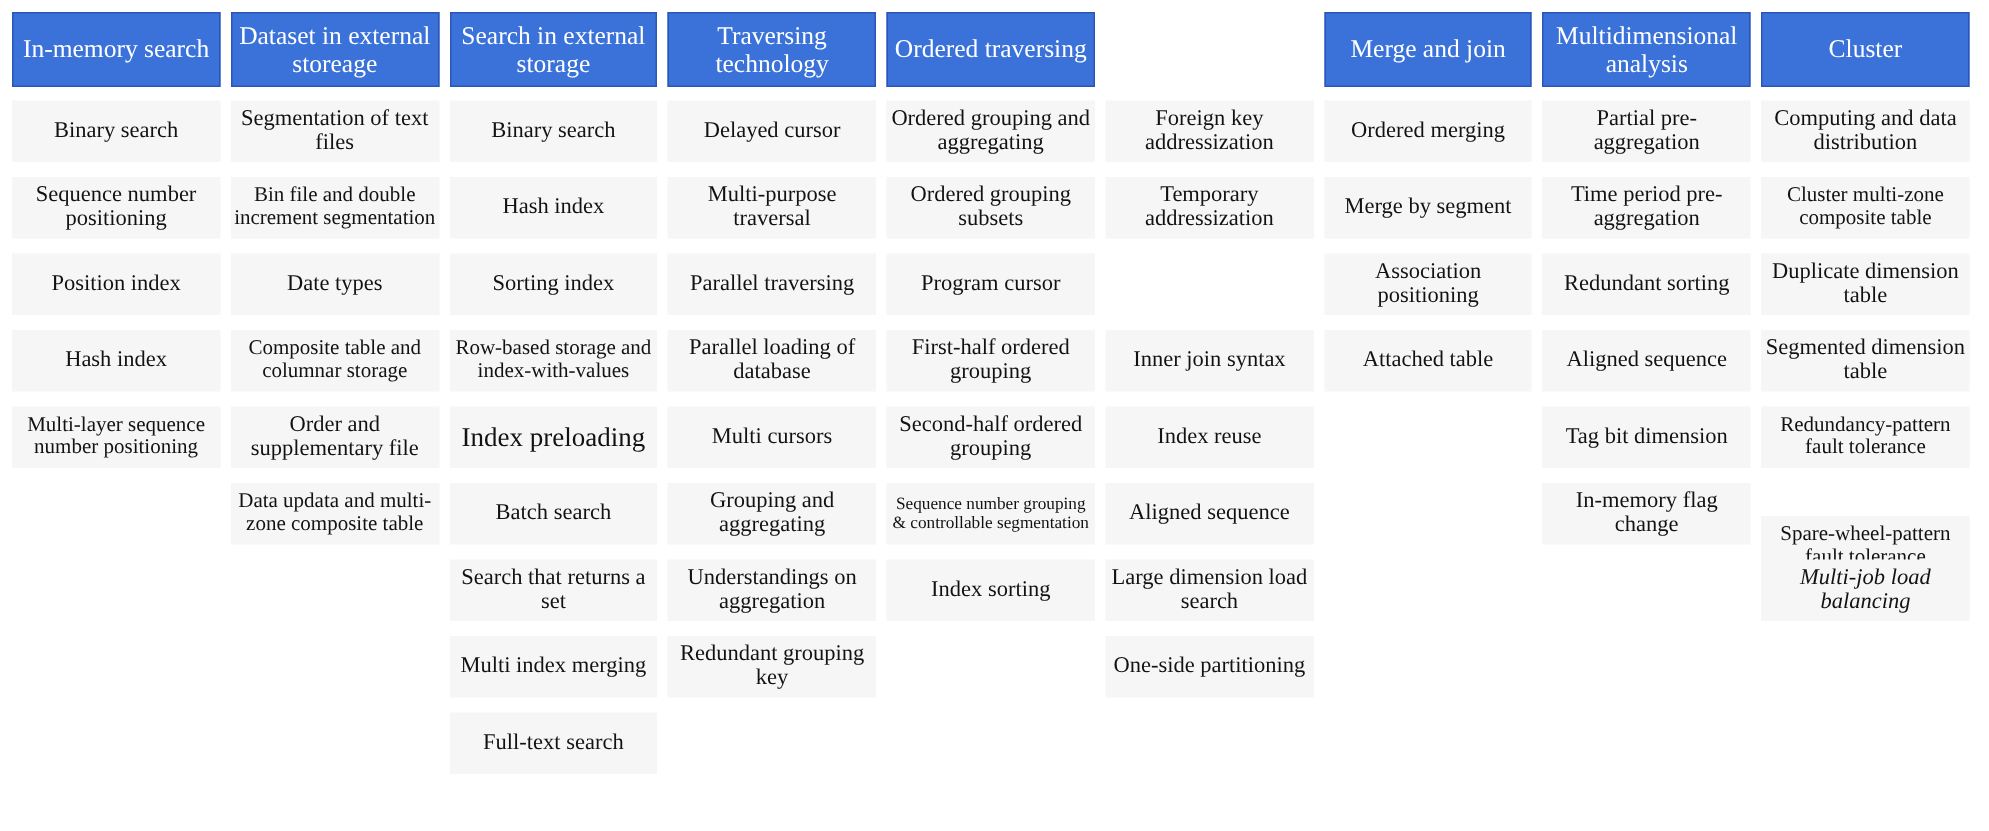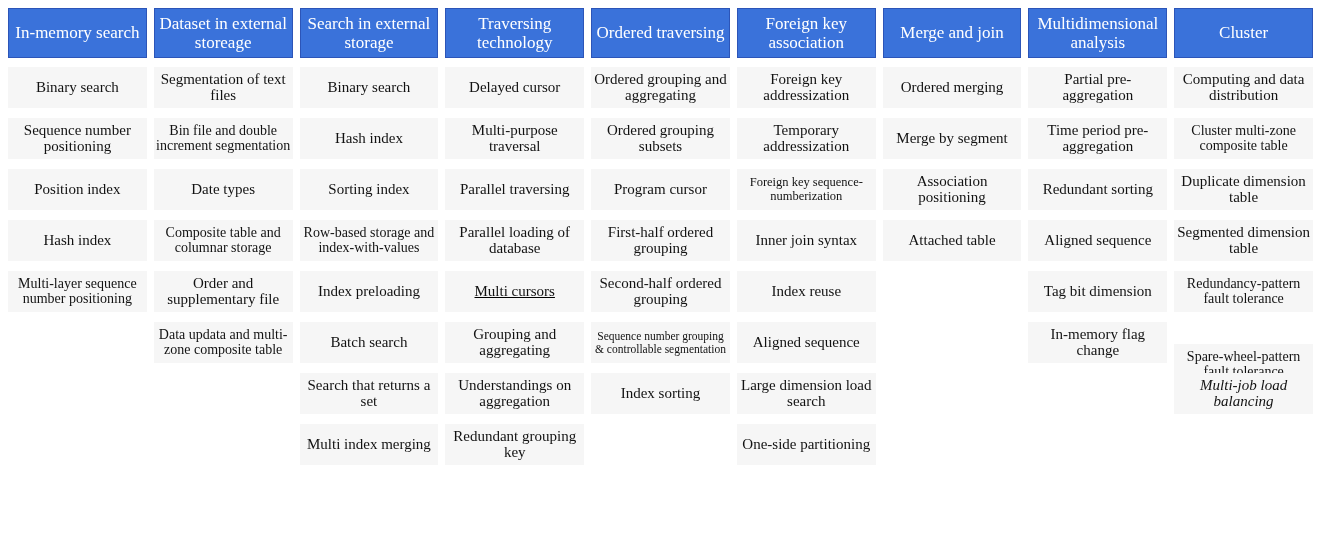--- a/index.html
+++ b/index.html
@@ -116,47 +116,50 @@
       <div class="item-cell" style="grid-area: 3 / 3;">
         <div class="item" style="font-size: 15px;">Hash index</div>
       </div>
       <div class="item-cell" style="grid-area: 4 / 3;">
         <div class="item" style="font-size: 15px;">Sorting index</div>
       </div>
       <div class="item-cell" style="grid-area: 5 / 3;">
         <div class="item" style="font-size: 14px;">Row-based storage and index-with-values</div>
       </div>
       <div class="item-cell" style="grid-area: 6 / 3;">
-        <div class="item" style="font-size: 15px;">Index preloading</div>
+        <div class="item" style="font-size: 18px;">Index preloading</div>
       </div>
       <div class="item-cell" style="grid-area: 7 / 3;">
         <div class="item" style="font-size: 15px;">Batch search</div>
       </div>
       <div class="item-cell" style="grid-area: 8 / 3;">
         <div class="item" style="font-size: 15px;">Search that returns a set</div>
       </div>
       <div class="item-cell" style="grid-area: 9 / 3;">
         <div class="item" style="font-size: 15px;">Multi index merging</div>
       </div>
+      <div class="item-cell" style="grid-area: 10 / 3;">
+        <div class="item" style="font-size: 15px;">Full-text search</div>
+      </div>
       <div class="hdr-cell" style="grid-column: 4;">
         <div class="hdr">Traversing technology</div>
       </div>
       <div class="item-cell" style="grid-area: 2 / 4;">
         <div class="item" style="font-size: 15px;">Delayed cursor</div>
       </div>
       <div class="item-cell" style="grid-area: 3 / 4;">
         <div class="item" style="font-size: 15px;">Multi-purpose traversal</div>
       </div>
       <div class="item-cell" style="grid-area: 5 / 4;">
         <div class="item" style="font-size: 15px;">Parallel loading of database</div>
       </div>
       <div class="item-cell" style="grid-area: 4 / 4;">
         <div class="item" style="font-size: 15px;">Parallel traversing</div>
       </div>
-      <div class="item-cell" style="grid-area: 6 / 4; text-decoration: underline;">
+      <div class="item-cell" style="grid-area: 6 / 4;">
         <div class="item" style="font-size: 15px;">Multi cursors</div>
       </div>
       <div class="item-cell" style="grid-area: 7 / 4;">
         <div class="item" style="font-size: 15px;">Grouping and aggregating</div>
       </div>
       <div class="item-cell" style="grid-area: 8 / 4;">
         <div class="item" style="font-size: 15px;">Understandings on aggregation</div>
       </div>
       <div class="item-cell" style="grid-area: 9 / 4;">
         <div class="item" style="font-size: 15px;">Redundant grouping key</div>
@@ -178,31 +181,25 @@
       </div>
       <div class="item-cell" style="grid-area: 7 / 5;">
         <div class="item" style="font-size: 11.5px;">Sequence number grouping &amp; controllable segmentation</div>
       </div>
       <div class="item-cell" style="grid-area: 6 / 5;">
         <div class="item" style="font-size: 15px;">Second-half ordered grouping</div>
       </div>
       <div class="item-cell" style="grid-area: 8 / 5;">
         <div class="item" style="font-size: 15px;">Index sorting</div>
       </div>
-      <div class="hdr-cell" style="grid-column: 6;">
-        <div class="hdr">Foreign key association</div>
-      </div>
       <div class="item-cell" style="grid-area: 2 / 6;">
         <div class="item" style="font-size: 15px;">Foreign key addressization</div>
       </div>
       <div class="item-cell" style="grid-area: 3 / 6;">
         <div class="item" style="font-size: 15px;">Temporary addressization</div>
-      </div>
-      <div class="item-cell" style="grid-area: 4 / 6;">
-        <div class="item" style="font-size: 12.5px;">Foreign key sequence-numberization</div>
       </div>
       <div class="item-cell" style="grid-area: 5 / 6;">
         <div class="item" style="font-size: 15px;">Inner join syntax</div>
       </div>
       <div class="item-cell" style="grid-area: 6 / 6;">
         <div class="item" style="font-size: 15px; font-family: Liberation Serif, serif;">Index reuse</div>
       </div>
       <div class="item-cell" style="grid-area: 7 / 6;">
         <div class="item" style="font-size: 15px;">Aligned sequence</div>
       </div>

